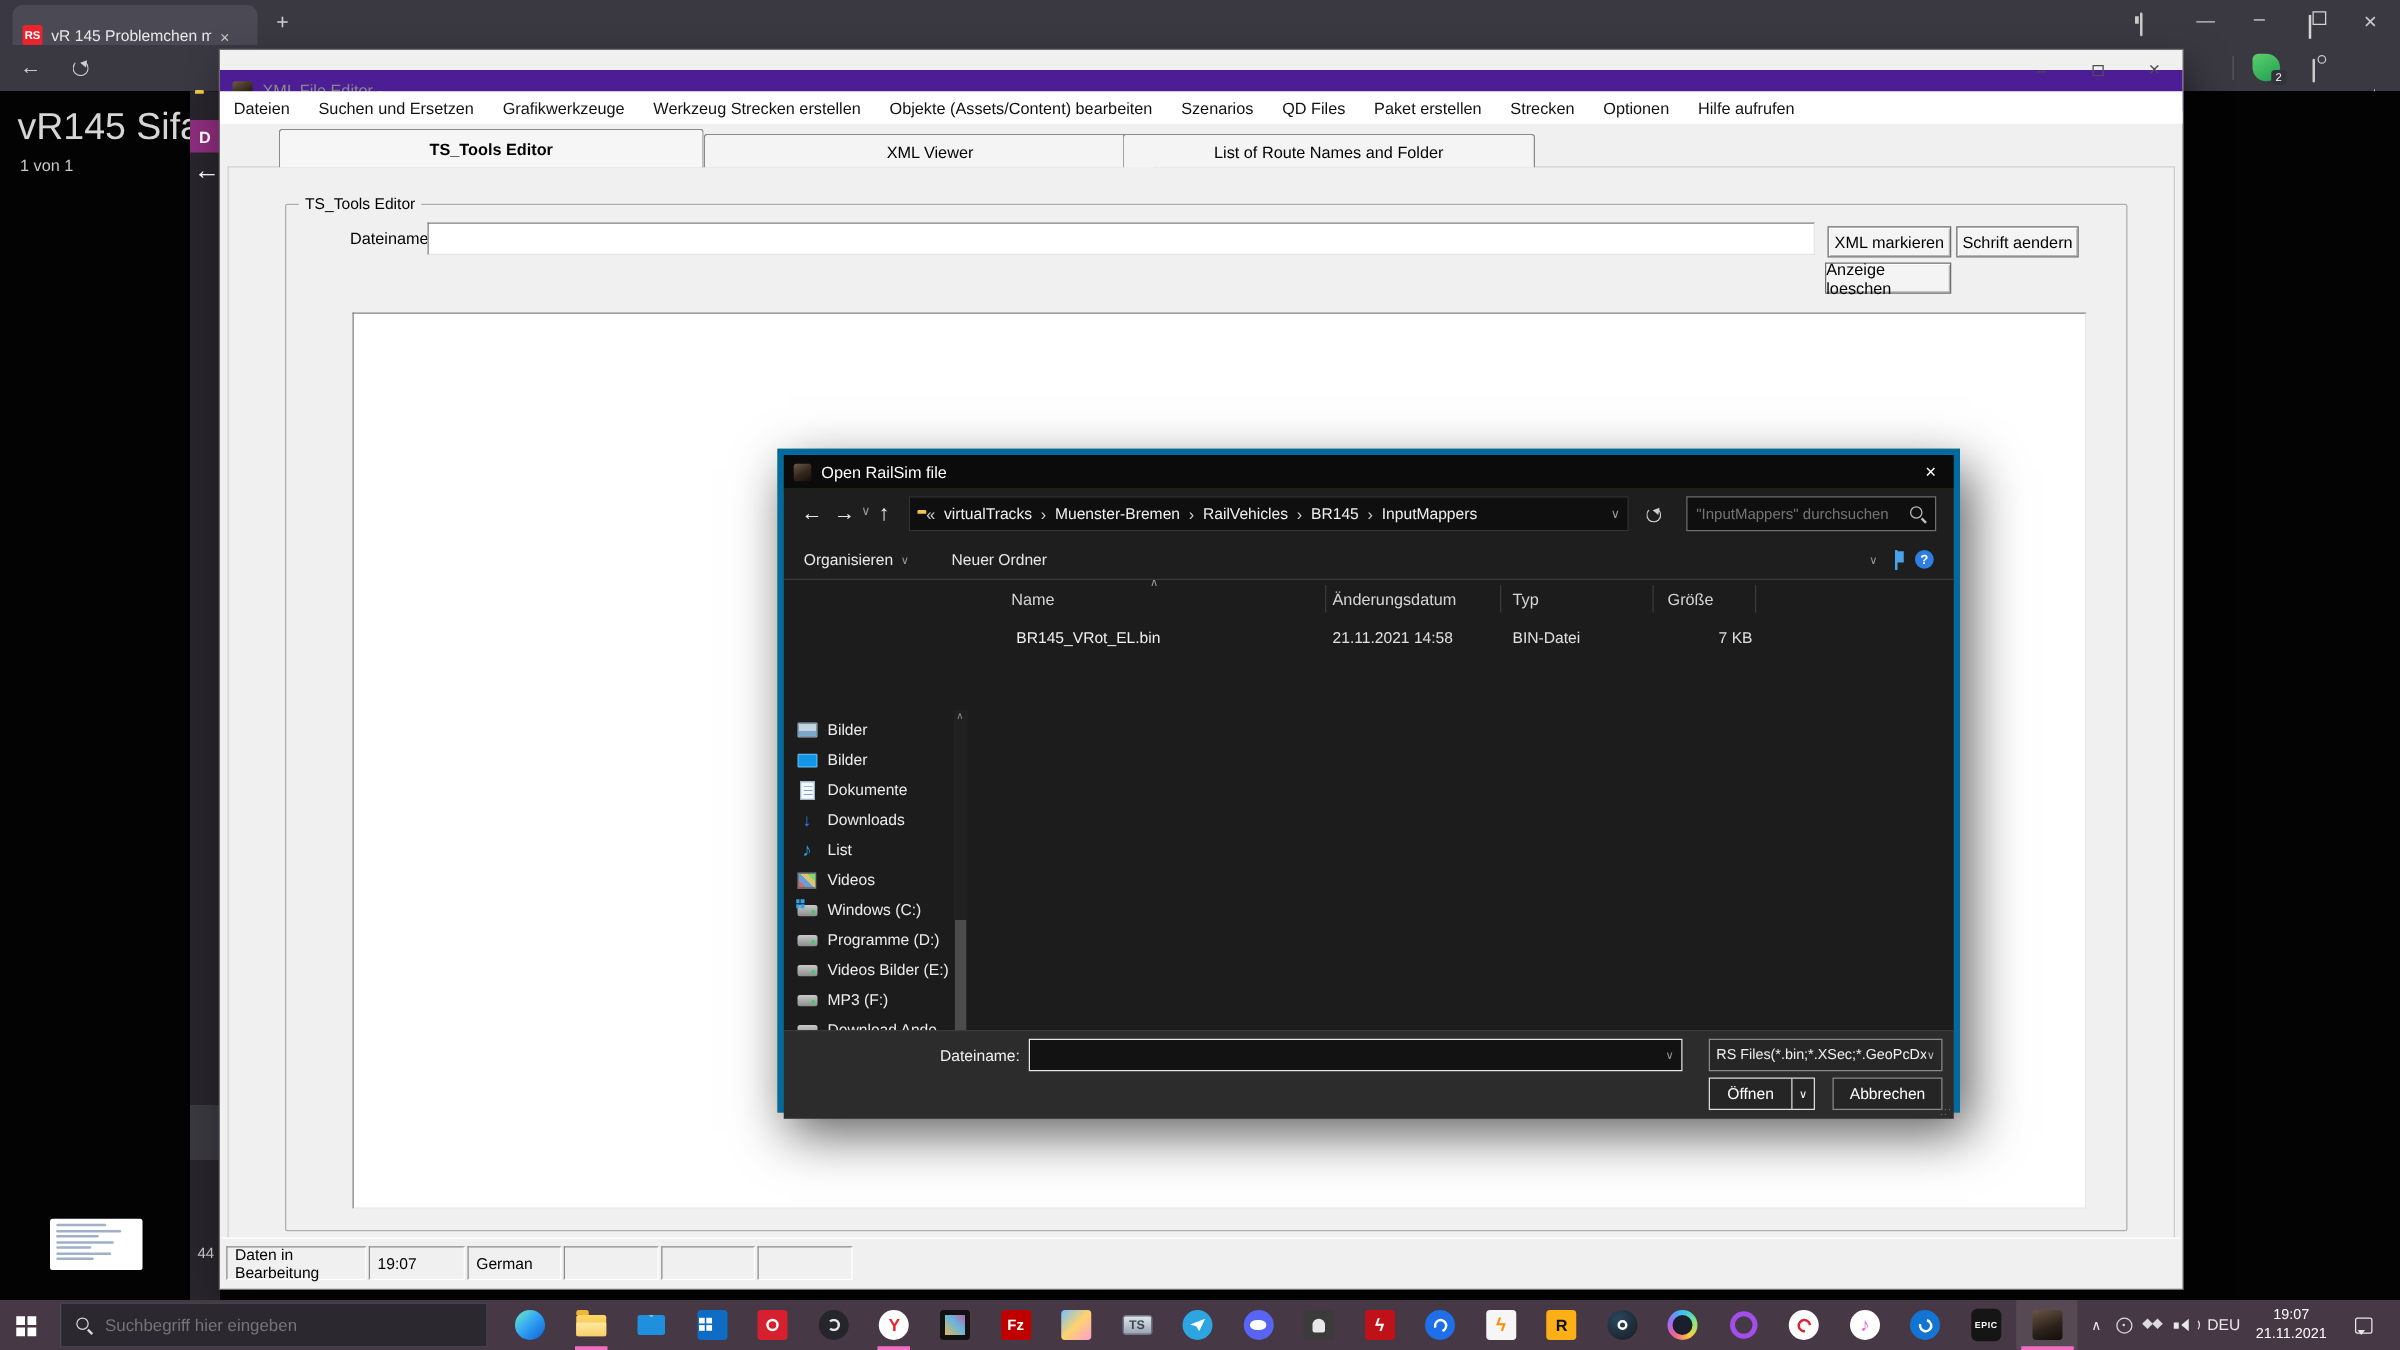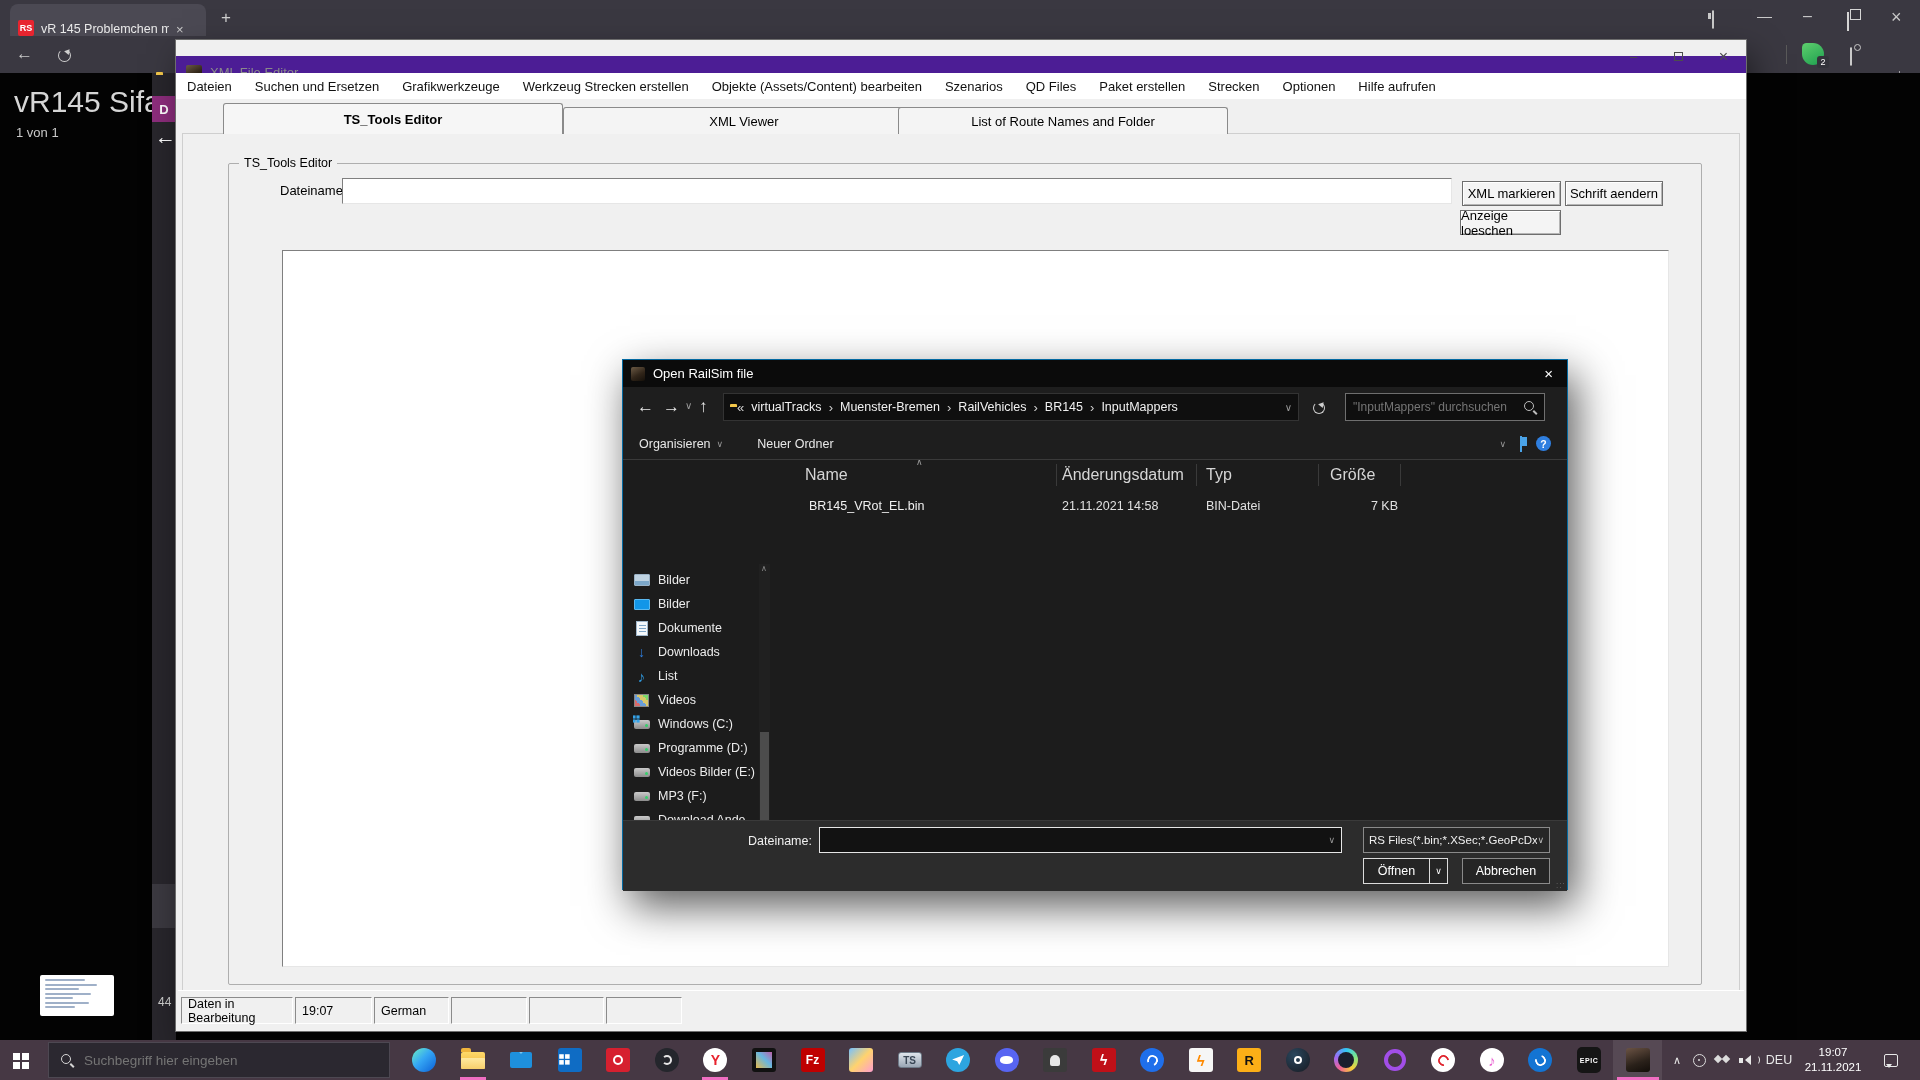--- a/index.html
+++ b/index.html
@@ -56,36 +56,36 @@
   .tabpage{left:6px;top:93px;width:1558px;height:863px;border:1px solid #cfcfcf;background:#f0f0f0;position:absolute}
   .etab{position:absolute;height:27px;top:67px;background:#f4f4f4;border:1px solid #8a8a8a;border-bottom:none;border-radius:3px 3px 0 0;display:flex;align-items:center;justify-content:center;font-size:13px;color:#000}
   .etab.active{top:63px;height:31px;background:#f6f6f6;font-weight:bold;z-index:3}
   .groupbox{left:52px;top:123px;width:1474px;height:822px;border:1px solid #aeaeae;border-radius:2px;position:absolute}
   .grouplabel{position:absolute;left:10px;top:-8px;background:#f0f0f0;padding:0 5px;font-size:12.5px;color:#000}
   .sunken{background:#fff;border:1px solid;border-color:#7f7f7f #e6e6e6 #e6e6e6 #7f7f7f}
   .btn95{position:absolute;background:#f4f4f4;border:1px solid #6e6e6e;box-shadow:inset 1px 1px 0 #fff,inset -1px -1px 0 #b5b5b5;font-size:13px;color:#000;display:flex;align-items:center;justify-content:center}
   .statusbar{left:2px;top:950px;width:1566px;height:39px;background:#f0f0f0;border-top:1px solid #fff;position:absolute}
   .scell{position:absolute;top:6px;height:27px;border:1px solid;border-color:#8b8b8b #fff #fff #8b8b8b;background:#f0f0f0;font-size:12.5px;color:#000;display:flex;align-items:center;padding-left:6px}
   
-  #dialog{left:622px;top:359px;width:946px;height:531px;background:#4d7c0f;z-index:20;border:1px solid #0369a1;box-shadow:8px 16px 40px rgba(0,0,0,.65)}
+  #dialog{left:622px;top:359px;width:946px;height:531px;background:#4d7c0f;z-index:20;border:5px solid #0369a1;box-shadow:8px 16px 40px rgba(0,0,0,.65)}
   .dtitle{position:absolute;left:0;top:0;width:100%;height:27px;background:#0b0b0b;display:flex;align-items:center}
   .dappico{width:14px;height:14px;margin:0 8px;border-radius:2px;background:linear-gradient(150deg,#6b5a45,#32261a 55%,#15100a)}
   .dnav{position:absolute;left:0;top:27px;width:100%;height:41px;background:#1e1e1e}
   .navglyph{position:absolute;color:#e8e8e8;font-size:17px;line-height:1}
   .crumbbar{position:absolute;left:100px;top:6px;width:576px;height:28px;background:#0f0f0f;border:1px solid #333;display:flex;align-items:center;padding:0 6px;gap:7px;font-size:12.5px;color:#f0f0f0}
   .crumbsep{color:#cfcfcf;font-size:13px}
   .searchbox{position:absolute;left:722px;top:6px;width:200px;height:28px;background:#0f0f0f;border:1px solid #6f6f6f;display:flex;align-items:center;padding:0 7px;gap:6px}
   .searchbox input{flex:1;background:transparent;border:none;outline:none;color:#9a9a9a;font-size:12px;font-family:"Liberation Sans",sans-serif}
   .dtoolbar{position:absolute;left:0;top:68px;width:100%;height:32px;background:#1e1e1e;border-bottom:1px solid #3a3a3a;display:flex;align-items:center;font-size:12.5px;color:#e8e8e8}
   .viewlist{width:14px;height:12px;background:repeating-linear-gradient(#cfcfcf 0 2px,transparent 2px 5px)}
   .prevpane{width:16px;height:12px;border:1.5px solid #4aa3e8;position:relative}
   .prevpane::after{content:"";position:absolute;left:0;top:0;width:6px;height:9px;background:#4aa3e8}
   .helpdot{width:15px;height:15px;border-radius:50%;background:#2f7fe0;color:#fff;font-size:10.5px;font-weight:bold;display:flex;align-items:center;justify-content:center}
   .dbody{position:absolute;left:0;top:100px;width:100%;height:360px;background:#1c1c1c;overflow:hidden}
-  .hdr{position:absolute;top:2px;height:26px;color:#d6d6d6;font-size:16px;display:flex;align-items:center}
+  .hdr{position:absolute;top:2px;height:26px;color:#d6d6d6;font-size:13px;display:flex;align-items:center}
   .hdiv{position:absolute;top:4px;width:1px;height:22px;background:#3a3a3a}
   .sbitem{position:absolute;left:10px;width:126px;height:24px;display:flex;align-items:center;gap:8px;font-size:12.5px;color:#ececec;white-space:nowrap;overflow:hidden}
   .icbox{width:17px;min-width:17px;height:17px;display:flex;align-items:center;justify-content:center}
   .ic-pic{width:16px;height:12px;background:linear-gradient(#bfd3e2 55%,#7ba7c9 55%);border:1px solid #9ab2c6;border-radius:1px}
   .ic-desk{width:16px;height:11px;background:#1296e8;border:1px solid #5bb9f0;border-radius:1px}
   .ic-docu{width:12px;height:15px;background:#f5f8fb;border:1px solid #9fb6cb;position:relative}
   .ic-docu::after{content:"";position:absolute;left:2px;top:3px;width:7px;height:7px;background:repeating-linear-gradient(#7fa6c8 0 1px,transparent 1px 3px)}
   .ic-vid{width:15px;height:13px;border:1px solid #888;background:linear-gradient(45deg,#d96a6a 25%,#6a9ed9 25% 50%,#d9c76a 50% 75%,#7ad96a 75%)}
   .ic-drive{width:16px;height:9px;background:linear-gradient(#c9c9c9,#8c8c8c);border-radius:2px;position:relative}
   .ic-drive::after{content:"";position:absolute;right:2px;bottom:2px;width:3px;height:3px;border-radius:50%;background:#35d06b}

